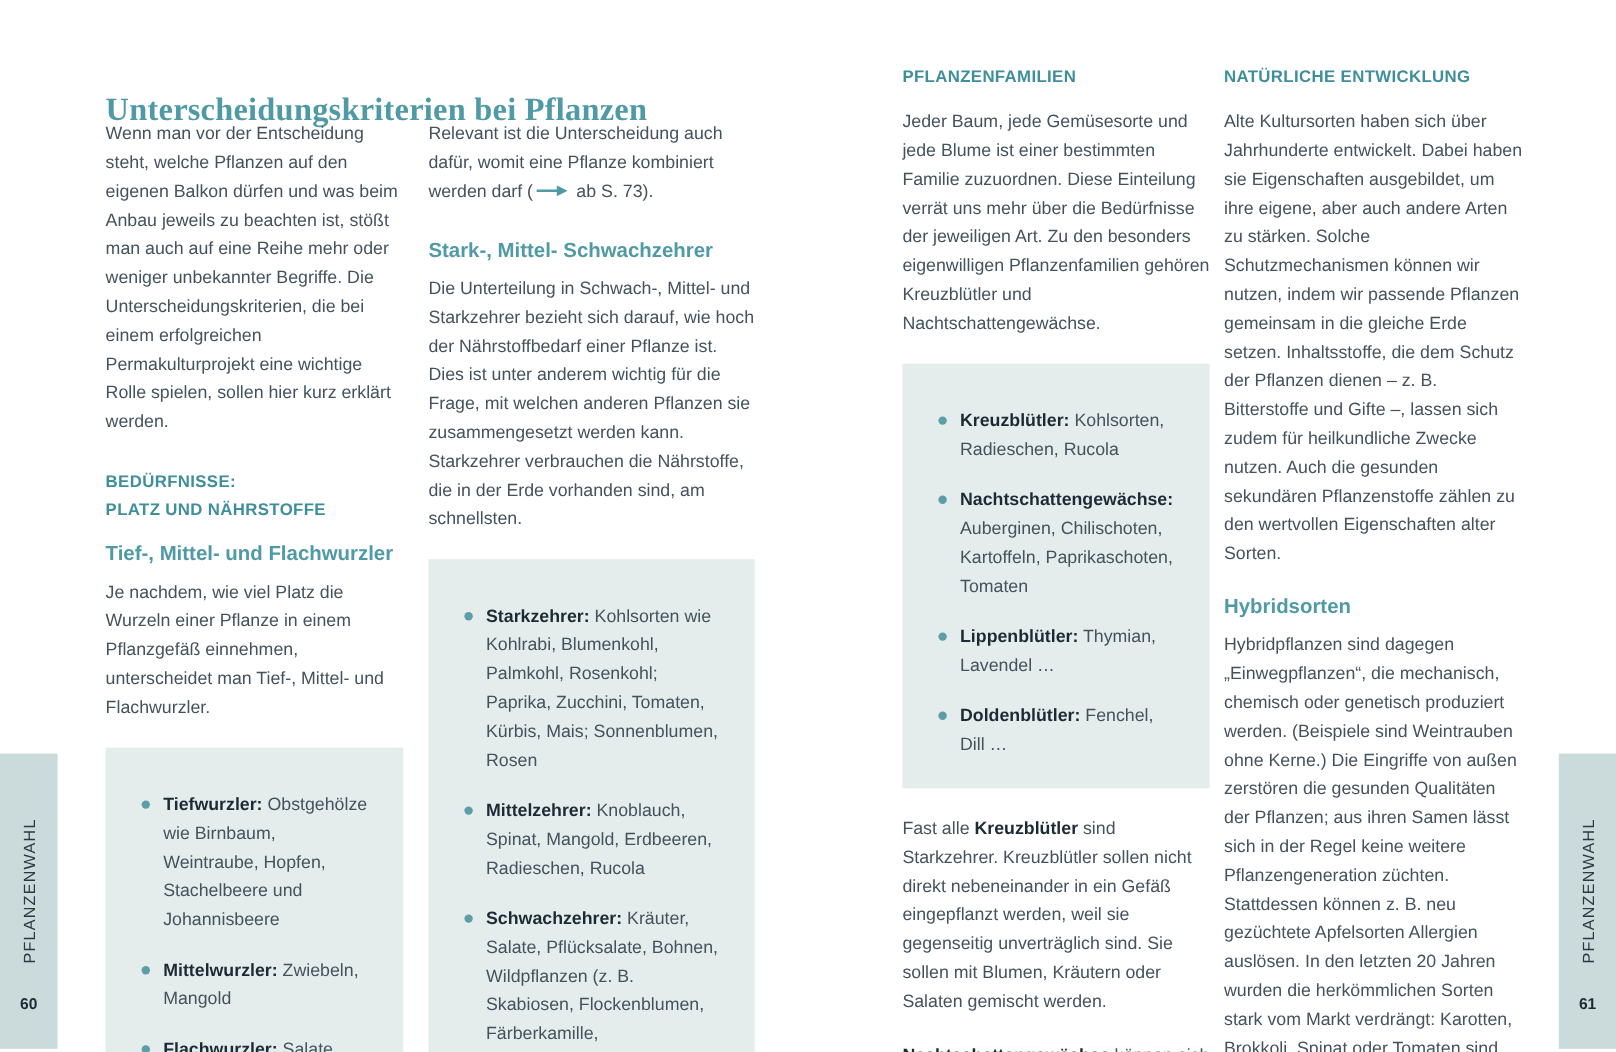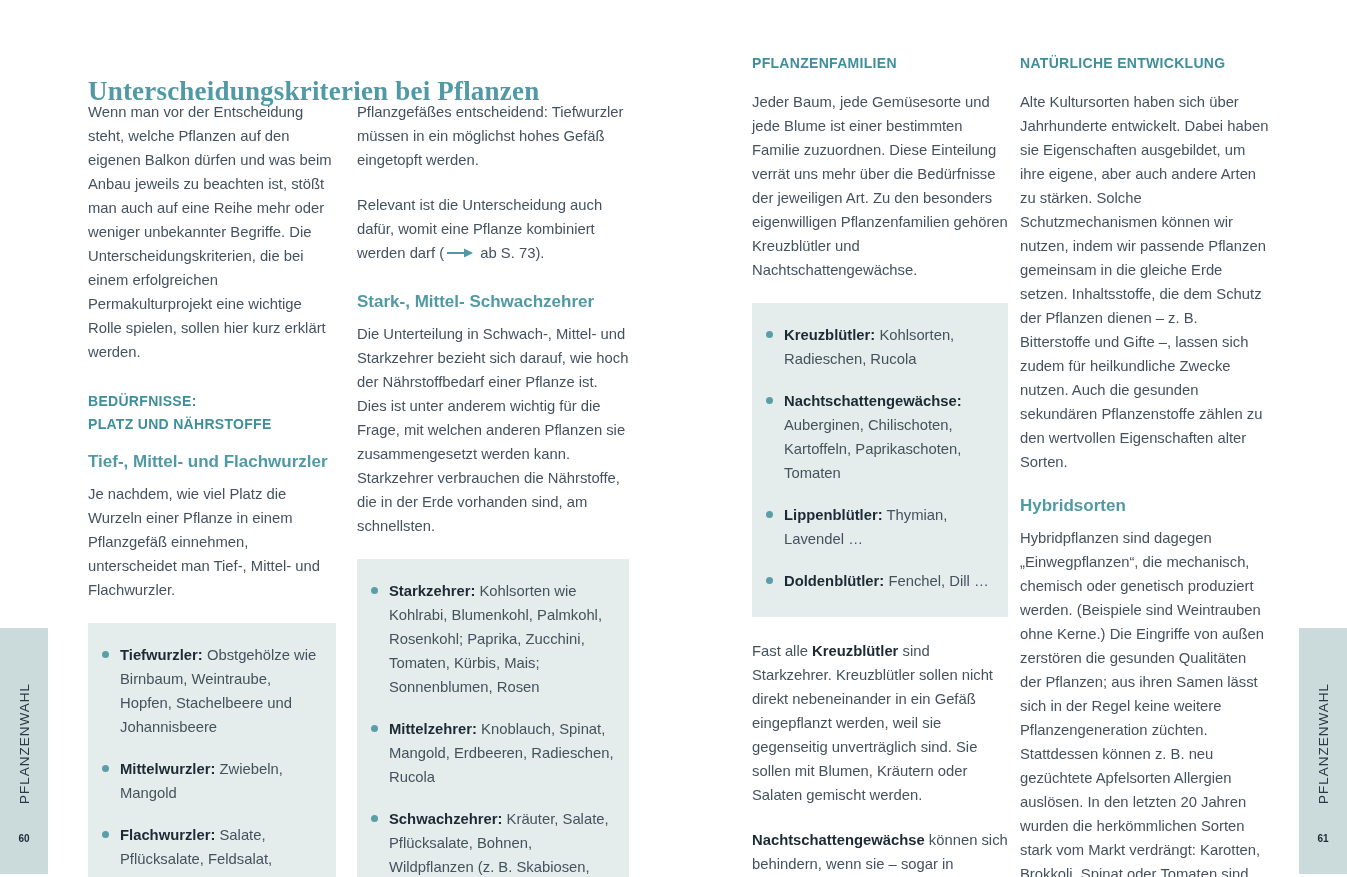--- a/index.html
+++ b/index.html
@@ -26,41 +26,41 @@
   }
   .caps-heading.spaced{margin-top:26px;}
   .subheading{
     color:#4f9aa4;font-weight:bold;font-size:17px;line-height:22px;
     margin:0 0 9px 0;
   }
   .subheading.spaced{margin-top:26px;}
   .infobox{
     background:#e4edec;padding:20px 14px 6px 14px;margin:0 0 22px 0;
   }
-  .infobox ul{list-style:none;margin:0;padding:0;}
+  .infobox ul{list-style:none;margin:16px;padding:0;}
   .infobox li{display:flex;gap:11px;margin:0 0 18px 0;}
   .dot{flex:0 0 auto;width:7px;height:7px;border-radius:50%;background:#5b9ea7;margin-top:8px;}
   .term{font-weight:bold;color:#1c2a35;}
   .bold{font-weight:bold;color:#1c2a35;}
   .arrow-icon{display:inline-block;vertical-align:middle;margin:0 3px 2px 3px;}
   .edge-strip{
     position:absolute;top:628px;bottom:3px;width:48px;background:#cbdbdc;
   }
   .edge-strip.left{left:0;}
   .edge-strip.right{right:0;}
   .tab-label{
     position:absolute;left:0;bottom:66px;width:48px;text-align:center;
   }
   .tab-label span{
     writing-mode:vertical-rl;transform:rotate(180deg);
     font-size:13.5px;color:#2a3844;letter-spacing:1px;
   }
   .page-num{
     position:absolute;left:0;bottom:30px;width:48px;text-align:center;
-    font-size:10px;font-weight:bold;color:#1c2a35;
+    font-size:13px;font-weight:bold;color:#1c2a35;
   }
 </style>
 </head>
 <body>
 
 <div class="spread">
 
   <h1 class="page-title">Unterscheidungskriterien bei Pflanzen</h1>
 
   <div class="col col-1">
@@ -82,21 +82,20 @@
         <li>
           <span class="dot"></span>
           <span><span class="term">Flachwurzler:</span><span> Salate, Pflücksalate, Feldsalat, Radicchio, Vogelmiere, Postelein, Kapuzinerkresse, Tagetes (Studentenblume), Knoblauch, Lauchzwiebel</span></span>
         </li>
       </ul>
     </div>
 
   </div>
 
   <div class="col col-2">
-    <p>Pflanzgefäßes entscheidend: Tiefwurzler müssen in ein möglichst hohes Gefäß eingetopft werden.</p>
     <p><span>Relevant ist die Unterscheidung auch dafür, womit eine Pflanze kombiniert werden darf (</span><svg class="arrow-icon" width="26" height="10" viewBox="0 0 26 10">
           <line x1="0" y1="5" x2="18" y2="5" stroke="#4f9aa4" stroke-width="2"></line>
           <polygon points="17,0.5 26,5 17,9.5" fill="#4f9aa4"></polygon>
         </svg><span> ab S. 73).</span></p>
     <h3 class="subheading spaced">Stark-, Mittel- Schwachzehrer</h3>
     <p>Die Unterteilung in Schwach-, Mittel- und Starkzehrer bezieht sich darauf, wie hoch der Nährstoffbedarf einer Pflanze ist. Dies ist unter anderem wichtig für die Frage, mit welchen anderen Pflanzen sie zusammengesetzt werden kann. Starkzehrer verbrauchen die Nährstoffe, die in der Erde vorhanden sind, am schnellsten.</p>
     <div class="infobox">
       <ul>
         <li>
           <span class="dot"></span>

